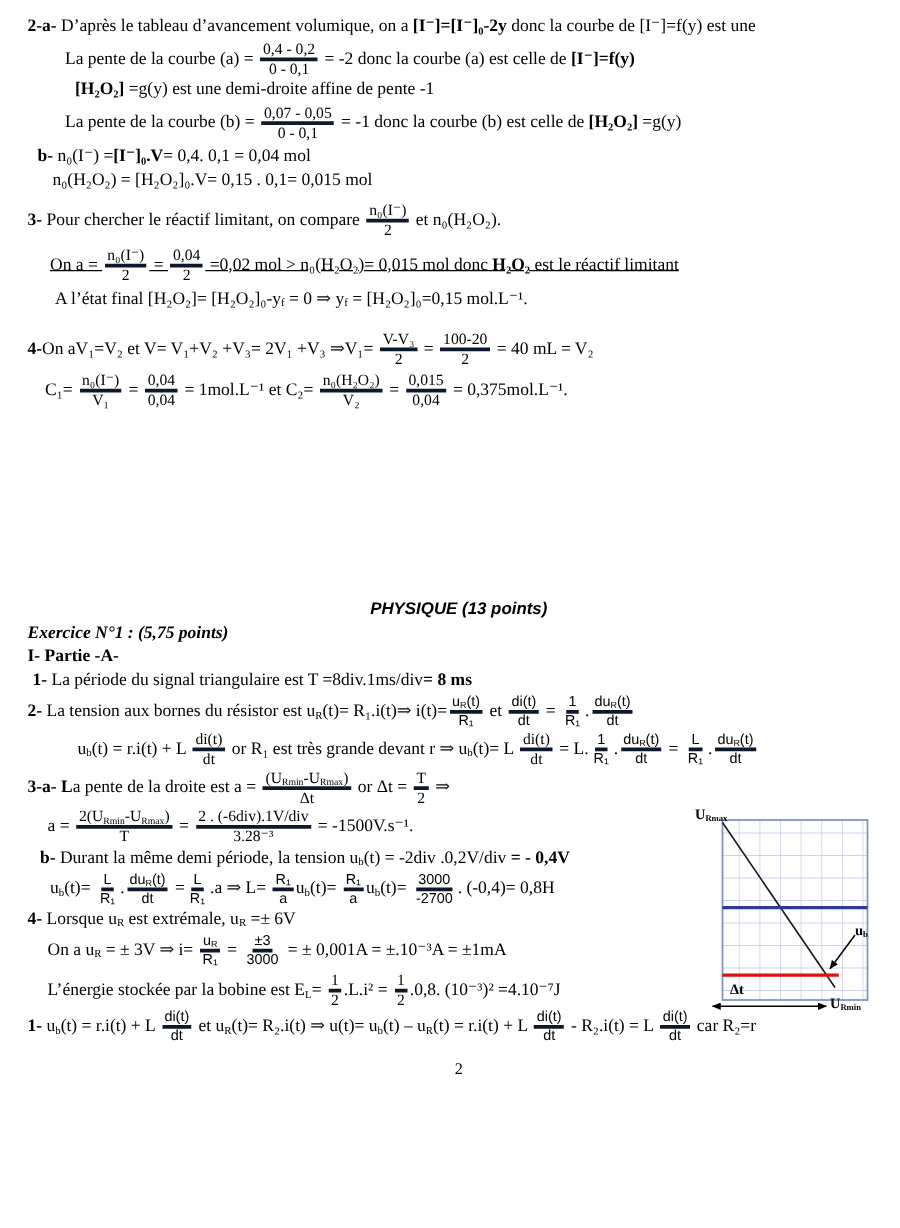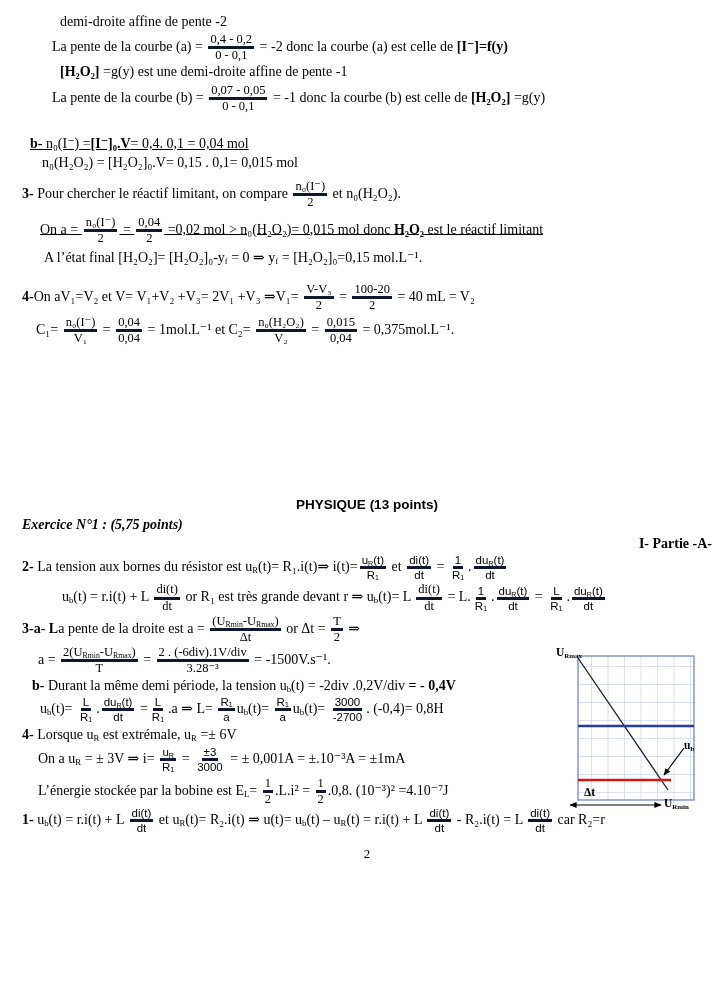--- a/index.html
+++ b/index.html
@@ -16,50 +16,50 @@
   .frac {
     display:inline-flex; flex-direction:column; align-items:center;
     vertical-align:middle; text-align:center; margin:0 2px;
     font-size:12.5px; line-height:1.05;
   }
   .frac .num { border-bottom:3px solid #0f172a; padding:0 2px; display:block; }
   .frac .den { padding:0 2px; display:block; }
   .frac.sf { font-family:"Liberation Sans","DejaVu Sans",sans-serif; font-size:11.5px; }
   .phys-title {
     text-align:center; font-family:"Liberation Sans","DejaVu Sans",sans-serif;
-    font-weight:700; font-size:13.5px; margin-top:0;
+    font-weight:700; font-style:italic; font-size:13.5px; margin-top:0;
   }
   .ex-title { font-weight:700; font-style:italic; }
-  .part-title { font-weight:700;text-align:right; }
+  .part-title { font-weight:700; }
   .spacer-lg { height:150px; }
   .page-num { text-align:center; margin-top:12px; font-size:13px; }
   .figure { position:absolute; left:558px; top:648px; width:152px; height:188px; }
   .figure svg { position:absolute; left:0; top:0; }
   .fig-label {
     position:absolute; font-weight:700; font-size:11.5px; line-height:1;
     font-family:"Liberation Serif","DejaVu Serif",serif; white-space:nowrap;
   }
   .fig-label sub { font-size:0.6em; }
 </style>
 </head>
 <body>
 
 <div class="doc">
   <section>
-      <div class="line" style="padding-left: 38px;">demi-droite affine de pente -2</div>
+      <div class="line"><b>2-a- </b>D’après le tableau d’avancement volumique, on a <b>[I⁻]=[I⁻]₀-2y</b> donc la courbe de [I⁻]=f(y) est une</div>
       <div class="line" style="padding-left: 30px; margin-top: 2px;">La pente de la courbe (a) = <span class="frac">
           <span class="num">0,4 - 0,2</span>
           <span class="den">0 - 0,1</span>
         </span> = -2 donc la courbe (a) est celle de <b>[I⁻]=f(y)</b></div>
       <div class="line" style="padding-left: 38px;"><b>[H₂O₂] </b>=g(y) est une demi-droite affine de pente -1</div>
       <div class="line" style="padding-left: 30px; margin-top: 2px;">La pente de la courbe (b) = <span class="frac">
           <span class="num">0,07 - 0,05</span>
           <span class="den">0 - 0,1</span>
         </span> = -1  donc la courbe (b) est celle de <b>[H₂O₂] </b>=g(y)</div>
-      <div class="line" style="padding-left: 8px; margin-top: 22px; text-decoration: underline;"><b>b- </b>n₀(I⁻) =<b>[I⁻]₀.V</b>= 0,4. 0,1 = 0,04 mol</div>
+      <div class="line" style="padding-left: 8px; margin-top: 4px;"><b>b- </b>n₀(I⁻) =<b>[I⁻]₀.V</b>= 0,4. 0,1 = 0,04 mol</div>
       <div class="line" style="padding-left: 20px;">n₀(H₂O₂) = [H₂O₂]₀.V= 0,15 . 0,1= 0,015 mol</div>
       <div class="line" style="margin-top: 8px;"><b>3- </b>Pour chercher le réactif limitant, on compare <span class="frac">
           <span class="num">n₀(I⁻)</span>
           <span class="den">2</span>
         </span> et n₀(H₂O₂).</div>
       <div class="line" style="padding-left: 18px; margin-top: 6px; text-decoration: underline;">On a = <span class="frac">
           <span class="num">n₀(I⁻)</span>
           <span class="den">2</span>
         </span> = <span class="frac">
           <span class="num">0,04</span>
@@ -85,20 +85,21 @@
         </span> = <span class="frac">
           <span class="num">0,015</span>
           <span class="den">0,04</span>
         </span> = 0,375mol.L⁻¹.</div>
     </section>
   <div class="spacer-lg"></div>
   <section>
       <div class="line phys-title">PHYSIQUE (13 points)</div>
       <div class="line ex-title" style="margin-top: 2px;">Exercice N°1 : (5,75 points)</div>
       <div class="line part-title">I- Partie -A-</div>
+      <div class="line" style="padding-left: 4px;"><b>1- </b>La période  du signal triangulaire est T =8div.1ms/div<b>= 8 ms</b></div>
       <div class="line"><b>2- </b>La tension aux bornes du résistor est u<sub>R</sub>(t)= R₁.i(t)⇒ i(t)=<span class="frac sf">
           <span class="num">u<sub>R</sub>(t)</span>
           <span class="den">R₁</span>
         </span> et <span class="frac sf">
           <span class="num">di(t)</span>
           <span class="den">dt</span>
         </span> = <span class="frac sf">
           <span class="num">1</span>
           <span class="den">R₁</span>
         </span>.<span class="frac sf">

